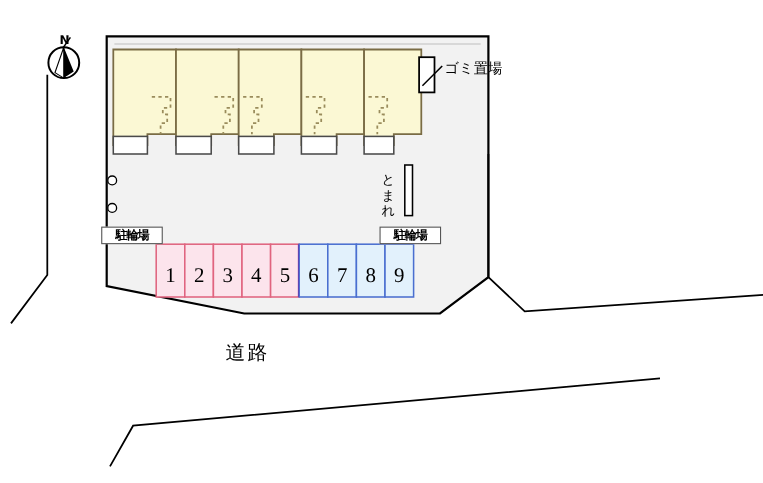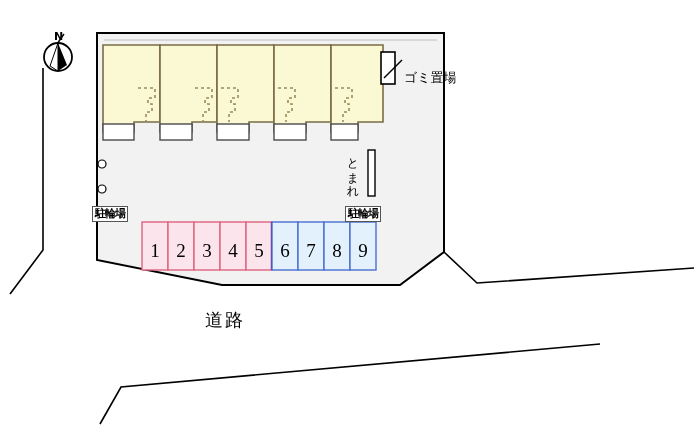--- a/index.html
+++ b/index.html
@@ -9,30 +9,30 @@
   #svgroot{position:absolute;left:0;top:0;width:694px;height:439px;}
 
   .lbl{position:absolute;white-space:nowrap;color:#000;}
 
   
   .boxlbl{
     border:1px solid #555;
     background:#fff;
     font-size:11px;
     line-height:12px;
-    padding:1px 2px;
+    padding:1px 12px;
     font-family:"DejaVu Sans","Liberation Sans",sans-serif;
     letter-spacing:-1px;
     font-weight:600;
   }
   #bike-left{left:92px;top:206px;}
   #bike-right{left:345px;top:206px;}
 
   #gomi-label{left:404px;top:53px;font-size:13px;
-     font-family:"DejaVu Sans","Liberation Sans",sans-serif;letter-spacing:0px;margin-top:16px;}
+     font-family:"DejaVu Sans","Liberation Sans",sans-serif;letter-spacing:0px;}
 
   #tomare-label{left:346px;top:150px;font-size:12px;
      writing-mode:vertical-rl;text-orientation:upright;
      font-family:"DejaVu Sans","Liberation Sans",sans-serif;
      line-height:13px;letter-spacing:0px;}
 
   #road-label{left:205px;top:308px;font-size:18px;
      font-family:"DejaVu Sans","Liberation Sans",sans-serif;letter-spacing:2px;}
 
   #compass-n{left:54px;top:30px;font-size:11px;font-weight:700;

